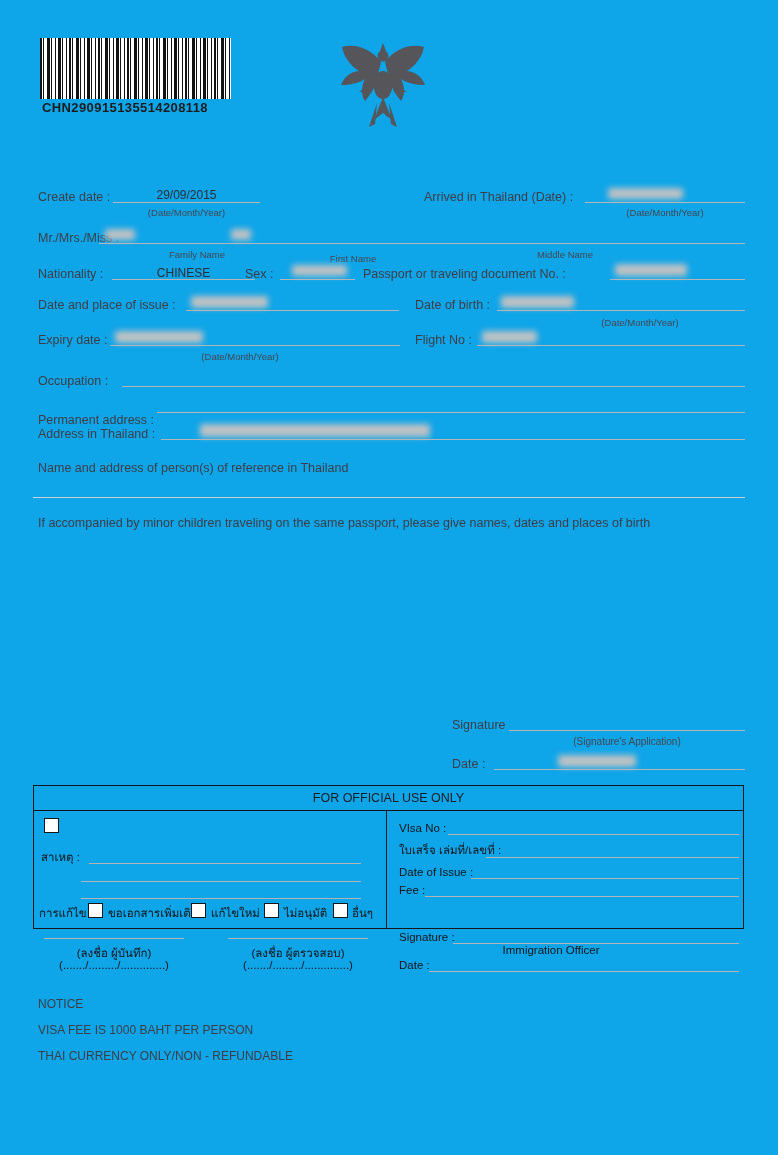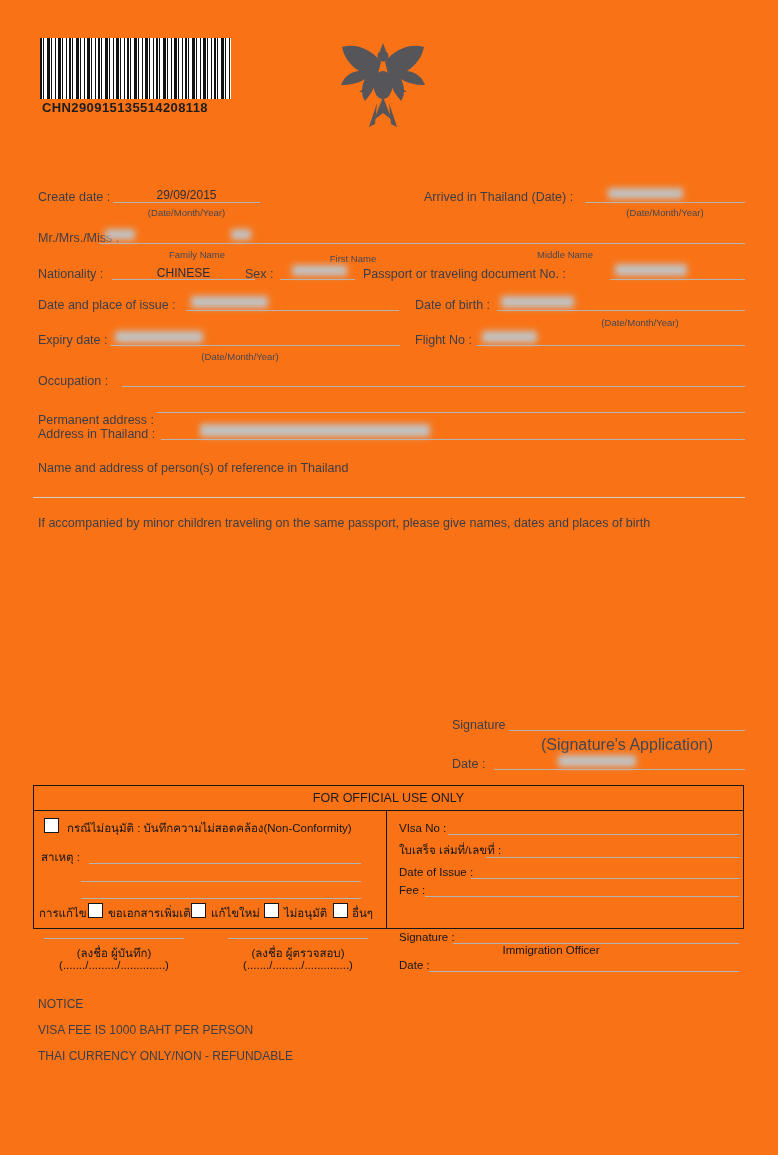--- a/index.html
+++ b/index.html
@@ -1,16 +1,16 @@
 <!DOCTYPE html>
 <html><head>
 <meta charset="utf-8">
 <style>
   html,body{margin:0;padding:0;background:#ffffff;}
-  .page{position:relative;width:778px;height:1155px;background:#f97316;
+  .page{position:relative;width:778px;height:1155px;background:#0ea5e9;
         font-family:"Liberation Sans",sans-serif;color:#3d3d46;overflow:hidden;}
   .abs{position:absolute;}
   .lbl{font-size:12.5px;white-space:nowrap;color:#3d3d46;}
   .sm{font-size:9.5px;white-space:nowrap;color:#46464f;}
   .val{font-size:12px;color:#2d2d36;text-align:center;}
   .ctr{text-align:center;}
   .ln{position:absolute;height:0;border-bottom:1px solid #b4b4b4;}
   .blur{position:absolute;background:#c2c2c2;filter:blur(3px);border-radius:2px;}
   .cb{position:absolute;width:15px;height:15px;border:1.7px solid #17171a;background:#fff;box-sizing:border-box;}
   .thai{font-size:11.5px;color:#141417;white-space:nowrap;}
@@ -107,31 +107,30 @@
   <span class="blur" style="left:200px;top:424px;width:230px;height:13px;"></span>
 
   <span class="abs lbl" style="left:38px;top:461px;">Name and address of person(s) of reference in Thailand</span>
 
   <i class="ln" style="left:33px;top:497px;width:712px;border-color:#cfcfcf;"></i>
 
   <span class="abs lbl" style="left:38px;top:516px;">If accompanied by minor children traveling on the same passport, please give names, dates and places of birth</span>
 
   <span class="abs lbl" style="left:452px;top:718px;">Signature</span>
   <i class="ln" style="left:509px;top:730px;width:236px;"></i>
-  <span class="abs sm ctr" style="left:509px;top:736px;width:236px;font-size:16px;text-align:center;">(Signature's Application)</span>
+  <span class="abs sm ctr" style="left:509px;top:736px;width:236px;font-size:10px;text-align:center;">(Signature's Application)</span>
   <span class="abs lbl" style="left:452px;top:757px;">Date :</span>
   <i class="ln" style="left:494px;top:769px;width:251px;"></i>
   <span class="blur" style="left:558px;top:755px;width:78px;height:12px;"></span>
 
   <div class="obox">
     <div class="obox-header">FOR OFFICIAL USE ONLY</div>
     <div class="obox-div"></div>
 
     <span class="cb" style="left:10px;top:32px;"></span>
-    <span class="abs thai" style="left:33px;top:33px;">กรณีไม่อนุมัติ : บันทึกความไม่สอดคล้อง(Non-Conformity)</span>
 
     <span class="abs thai" style="left:7px;top:62px;">สาเหตุ :</span>
     <i class="ln" style="left:55px;top:77px;width:272px;"></i>
     <i class="ln" style="left:47px;top:95px;width:280px;"></i>
     <i class="ln" style="left:47px;top:112px;width:280px;"></i>
 
     <span class="abs thai" style="left:5px;top:118px;">การแก้ไข :</span>
     <span class="cb" style="left:54px;top:117px;"></span>
     <span class="abs thai" style="left:74px;top:118px;">ขอเอกสารเพิ่มเติม</span>
     <span class="cb" style="left:157px;top:117px;"></span>

